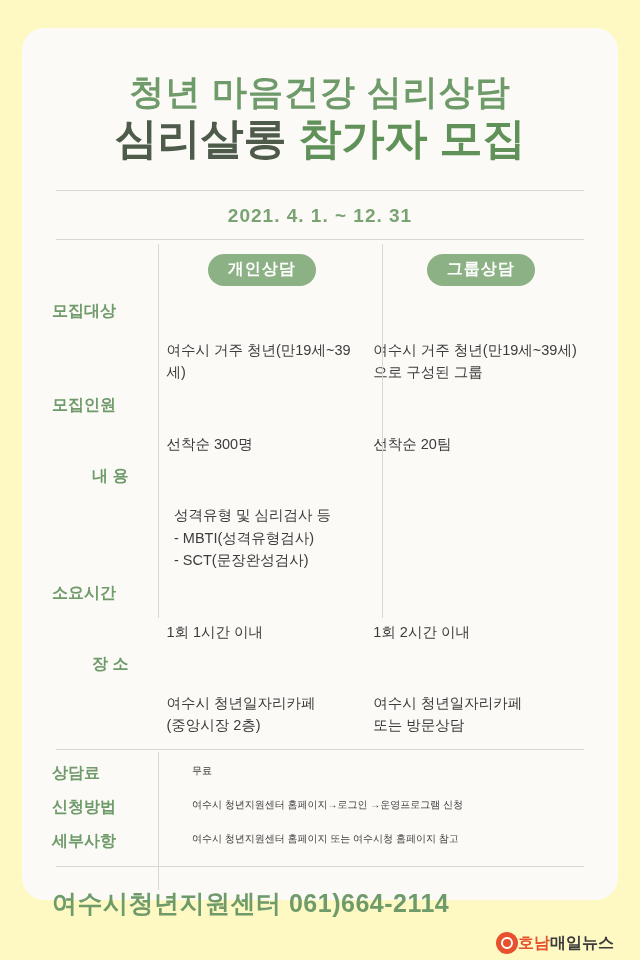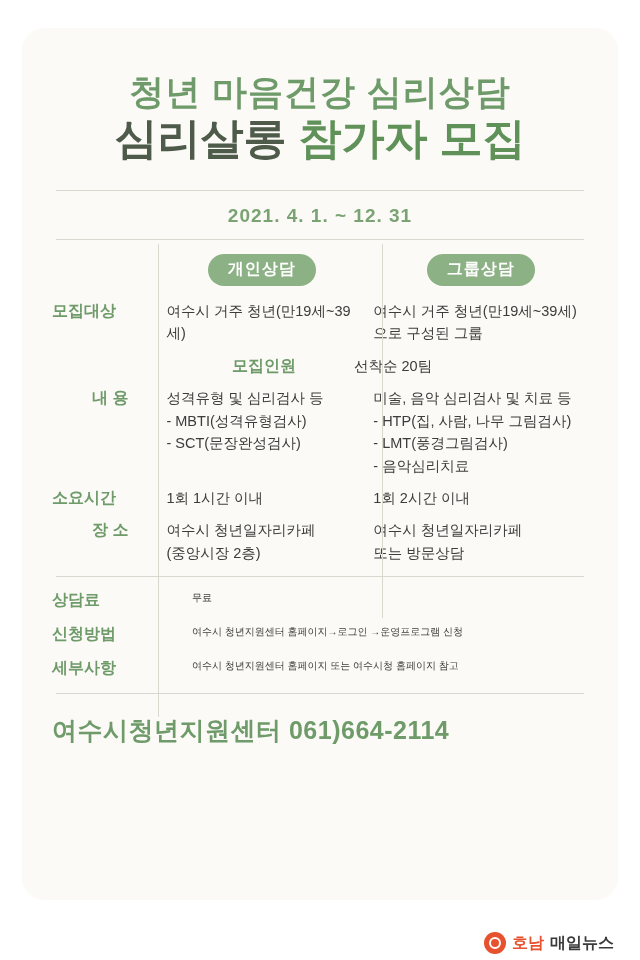--- a/index.html
+++ b/index.html
@@ -10,21 +10,21 @@
     width: 640px;
     height: 960px;
     background: #cfe0c8;
     font-family: "Liberation Sans", sans-serif;
     overflow: hidden;
   }
   .poster {
     position: relative;
     width: 640px;
     height: 960px;
-    background: #ffffff;
+    background: #fef9c3;
     box-sizing: border-box;
     padding: 28px 22px 14px 22px;
   }
   .card {
     position: relative;
     width: 100%;
     height: 872px;
     background: #fbfaf6;
     border-radius: 22px;
     box-sizing: border-box;
@@ -111,20 +111,21 @@
     letter-spacing: 0;
     margin-left: 40px;
   }
   .col {
     width: 224px;
     box-sizing: border-box;
     padding-left: 16px;
     font-size: 14.5px;
     color: #3c3c3c;
     line-height: 1.55;
+    margin-top: 39px;
   }
   .col.wide {
     width: 250px;
   }
 
   .pill-row {
     display: flex;
     padding: 14px 0 6px 0;
   }
   .pill-cell {
@@ -140,21 +141,20 @@
     color: #ffffff;
     font-size: 16px;
     font-weight: bold;
     border-radius: 16px;
     padding: 5px 20px 6px 20px;
     letter-spacing: 1px;
   }
 
   .data-row {
     padding: 8px 0 2px 0;
-    justify-content: flex-end;
   }
   .data-row .label { padding-top: 1px; }
   .lbl-c {
     margin-left: 18px;
     width: 62px;
     display: block;
   }
 
   .divider3 {
     height: 1px;
@@ -202,21 +202,20 @@
     padding-top: 20px;
   }
 
   
   .logo {
     position: absolute;
     right: 26px;
     bottom: 6px;
     display: flex;
     align-items: center;
-    gap: 6px;
   }
   .logo-mark {
     width: 22px;
     height: 22px;
     border-radius: 50%;
     background: #e8512e;
     position: relative;
     display: inline-block;
   }
   .logo-mark::after {
@@ -275,32 +274,29 @@
 
       <div class="row data-row">
         <div class="label"><span>모집대상</span></div>
         <div class="col" style="white-space:pre-line">여수시 거주 청년(만19세~39세)</div>
         <div class="col wide" style="white-space:pre-line">여수시 거주 청년(만19세~39세)
 으로 구성된 그룹</div>
       </div>
 
       <div class="row data-row">
         <div class="label"><span>모집인원</span></div>
+        <div class="col" style="white-space:pre-line">선착순 300명</div>
         <div class="col wide" style="white-space:pre-line">선착순 20팀</div>
       </div>
 
       <div class="row data-row">
         <div class="label spaced"><span class="lbl-c">내 용</span></div>
         <div class="col" style="white-space:pre-line">성격유형 및 심리검사 등
 - MBTI(성격유형검사)
 - SCT(문장완성검사)</div>
-        <div class="col wide" style="white-space:pre-line">미술, 음악 심리검사 및 치료 등
-- HTP(집, 사람, 나무 그림검사)
-- LMT(풍경그림검사)
-- 음악심리치료</div>
       </div>
 
       <div class="row data-row">
         <div class="label"><span>소요시간</span></div>
         <div class="col" style="white-space:pre-line">1회 1시간 이내</div>
         <div class="col wide" style="white-space:pre-line">1회 2시간 이내</div>
       </div>
 
       <div class="row data-row">
         <div class="label spaced"><span class="lbl-c">장 소</span></div>

